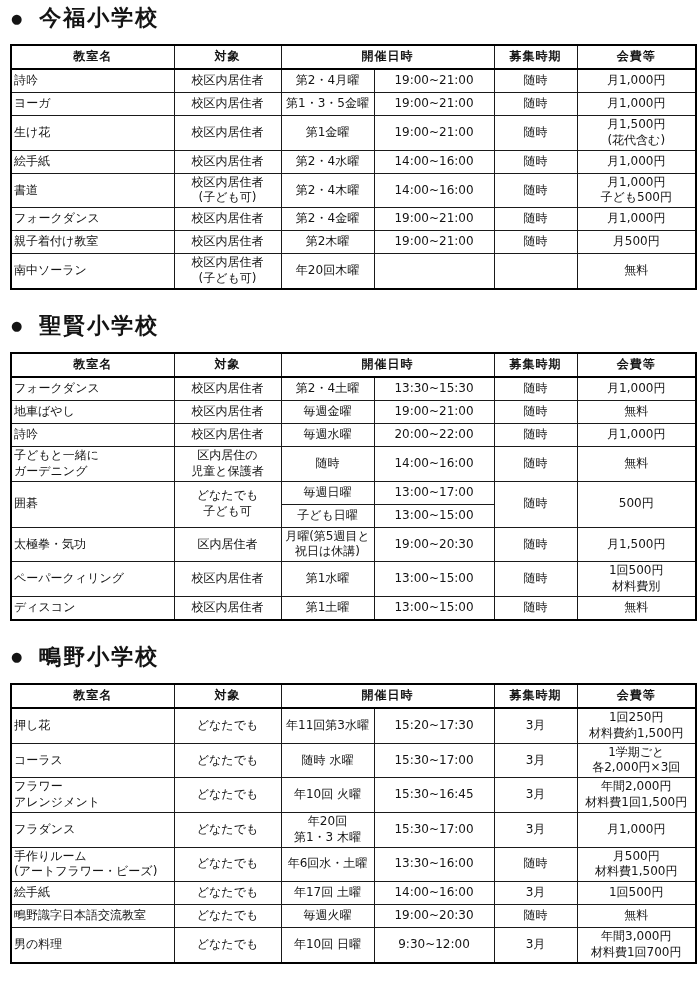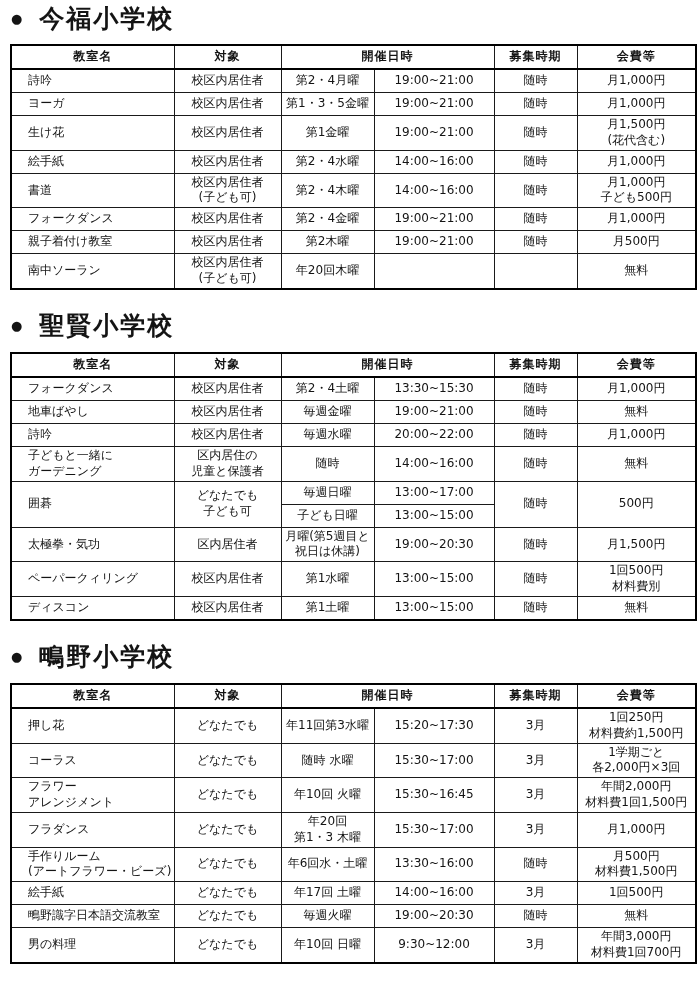--- a/index.html
+++ b/index.html
@@ -26,21 +26,21 @@
   }
   .section + .section .sec-title {
     margin-top: 23px;
   }
   .bullet {
     font-size: 13px;
     line-height: 1;
     margin-right: 17px;
   }
   .title-text {
-    font-size: 25px;
+    font-size: 22px;
     font-weight: bold;
     letter-spacing: 2px;
     margin: 0;
   }
   table.classes {
     border-collapse: collapse;
     table-layout: fixed;
     width: 685px;
     margin: 13px 0 0 10px;
     border: 2px solid #000;
@@ -63,21 +63,21 @@
     white-space: pre-line;
     overflow: hidden;
   }
   table.classes thead th {
     font-weight: bold;
     border-bottom: 2px solid #000;
     letter-spacing: 1px;
   }
   table.classes td.name-cell {
     text-align: left;
-    padding-left: 16px;
+    padding-left: 2px;
     letter-spacing: 0px;
   }
 </style>
 </head>
 <body>
 
 <div class="page">
 
   <div class="section">
     <div class="sec-title">

